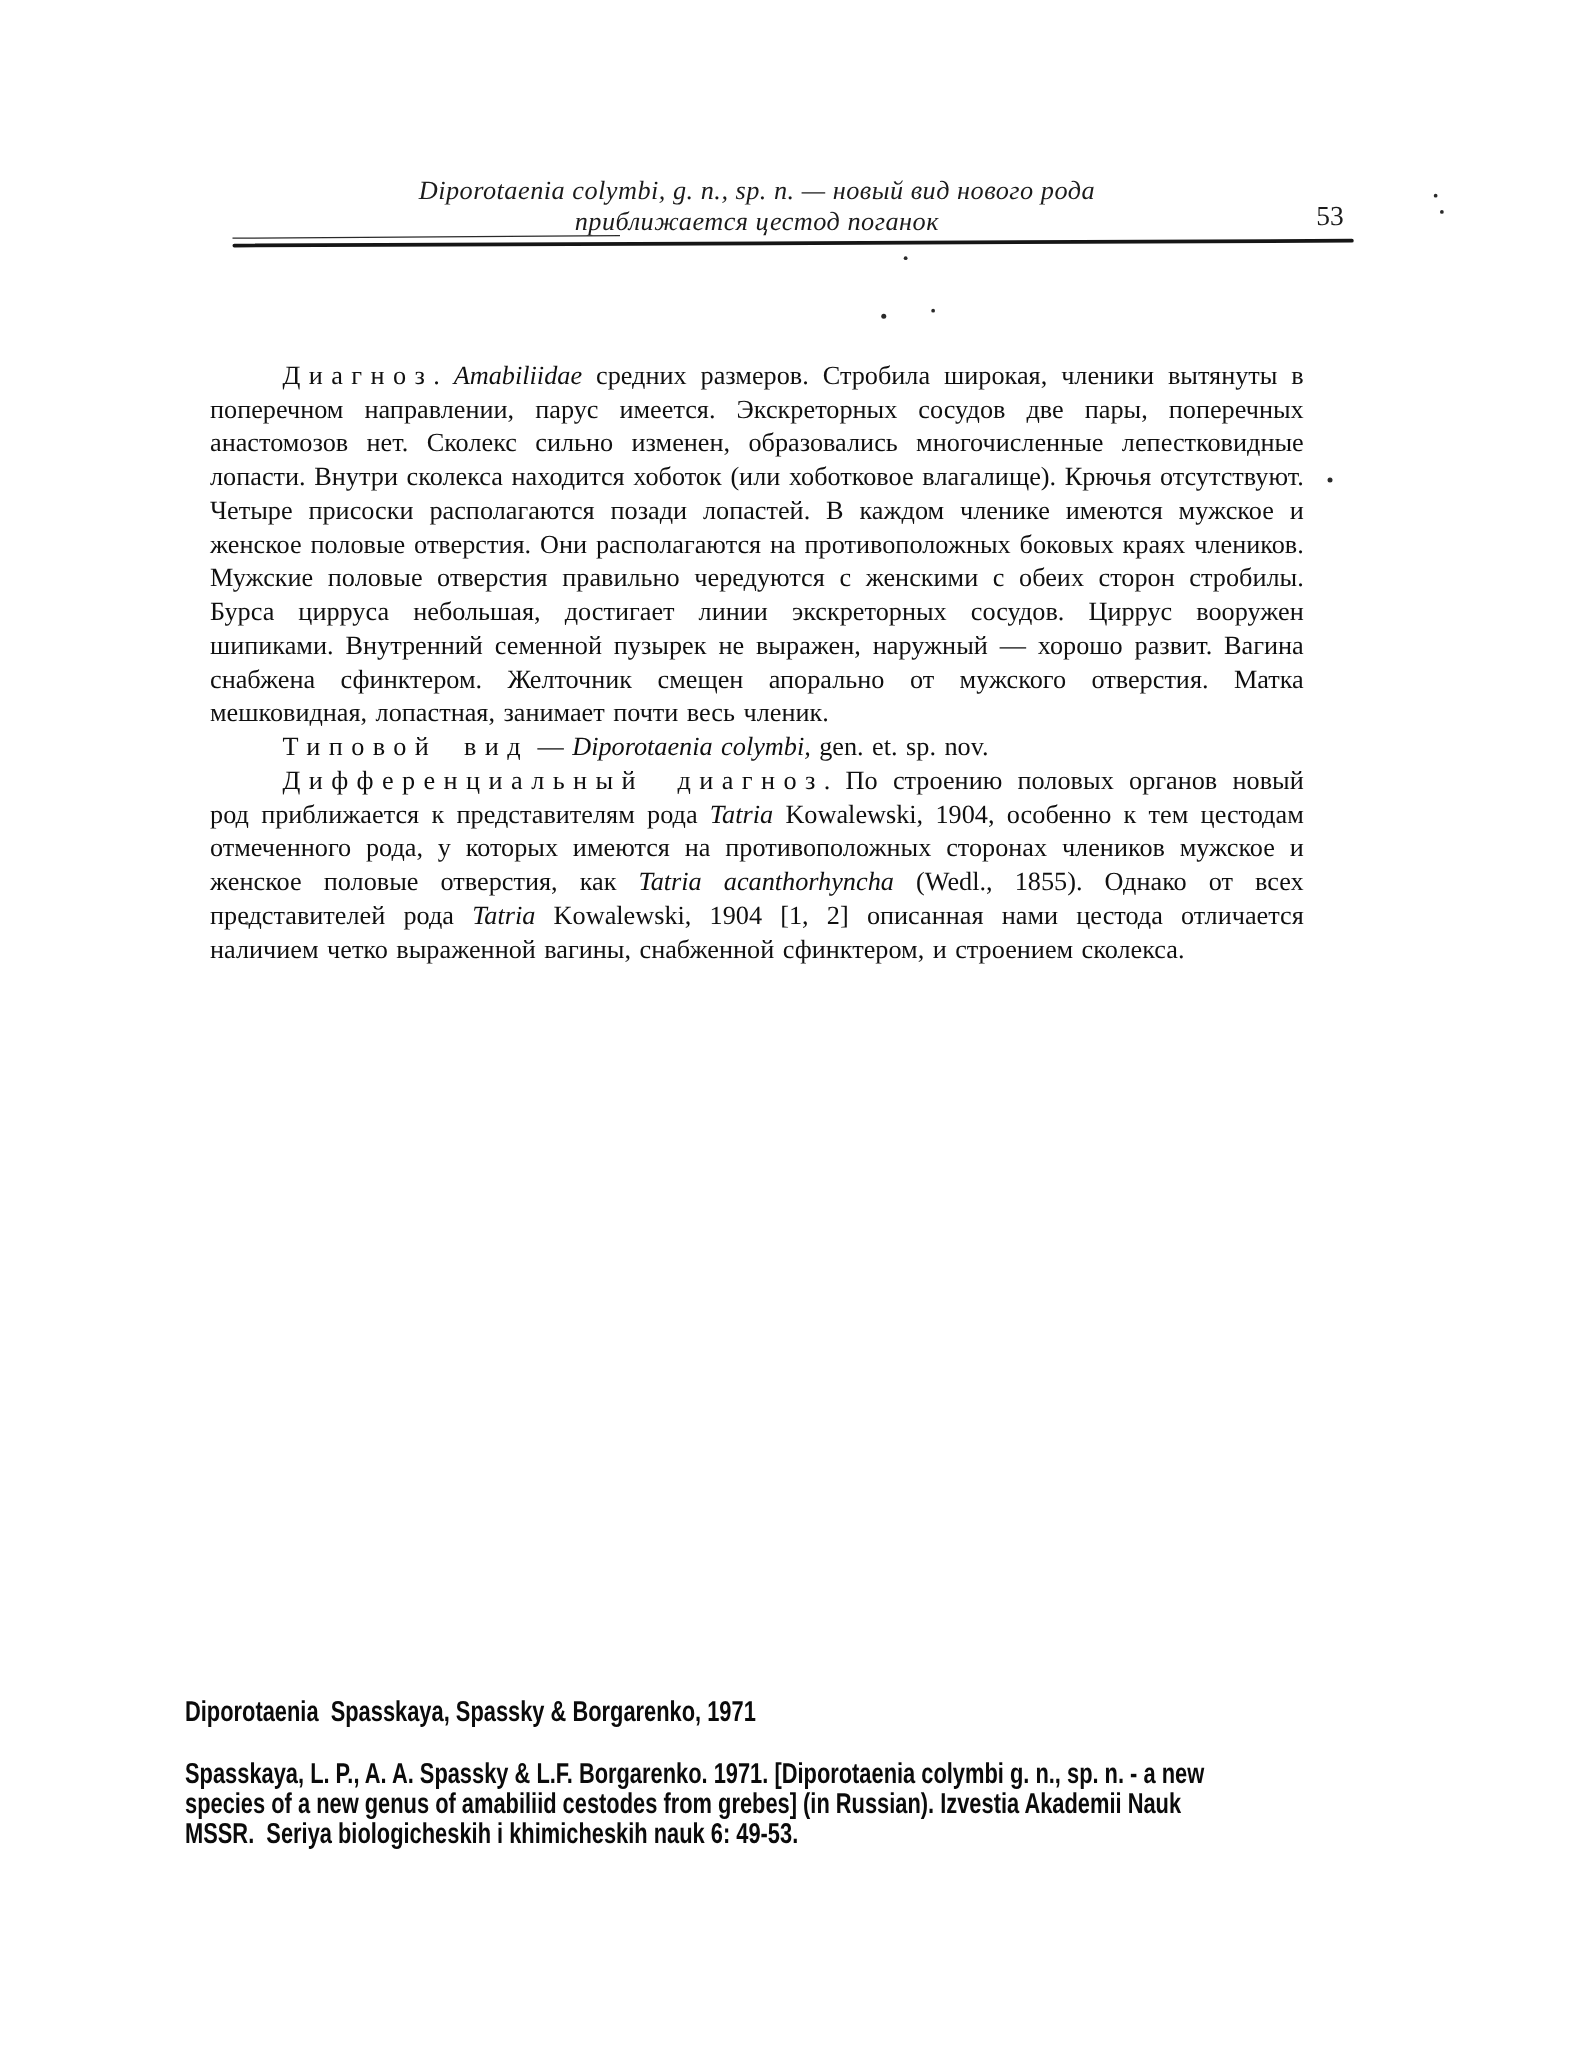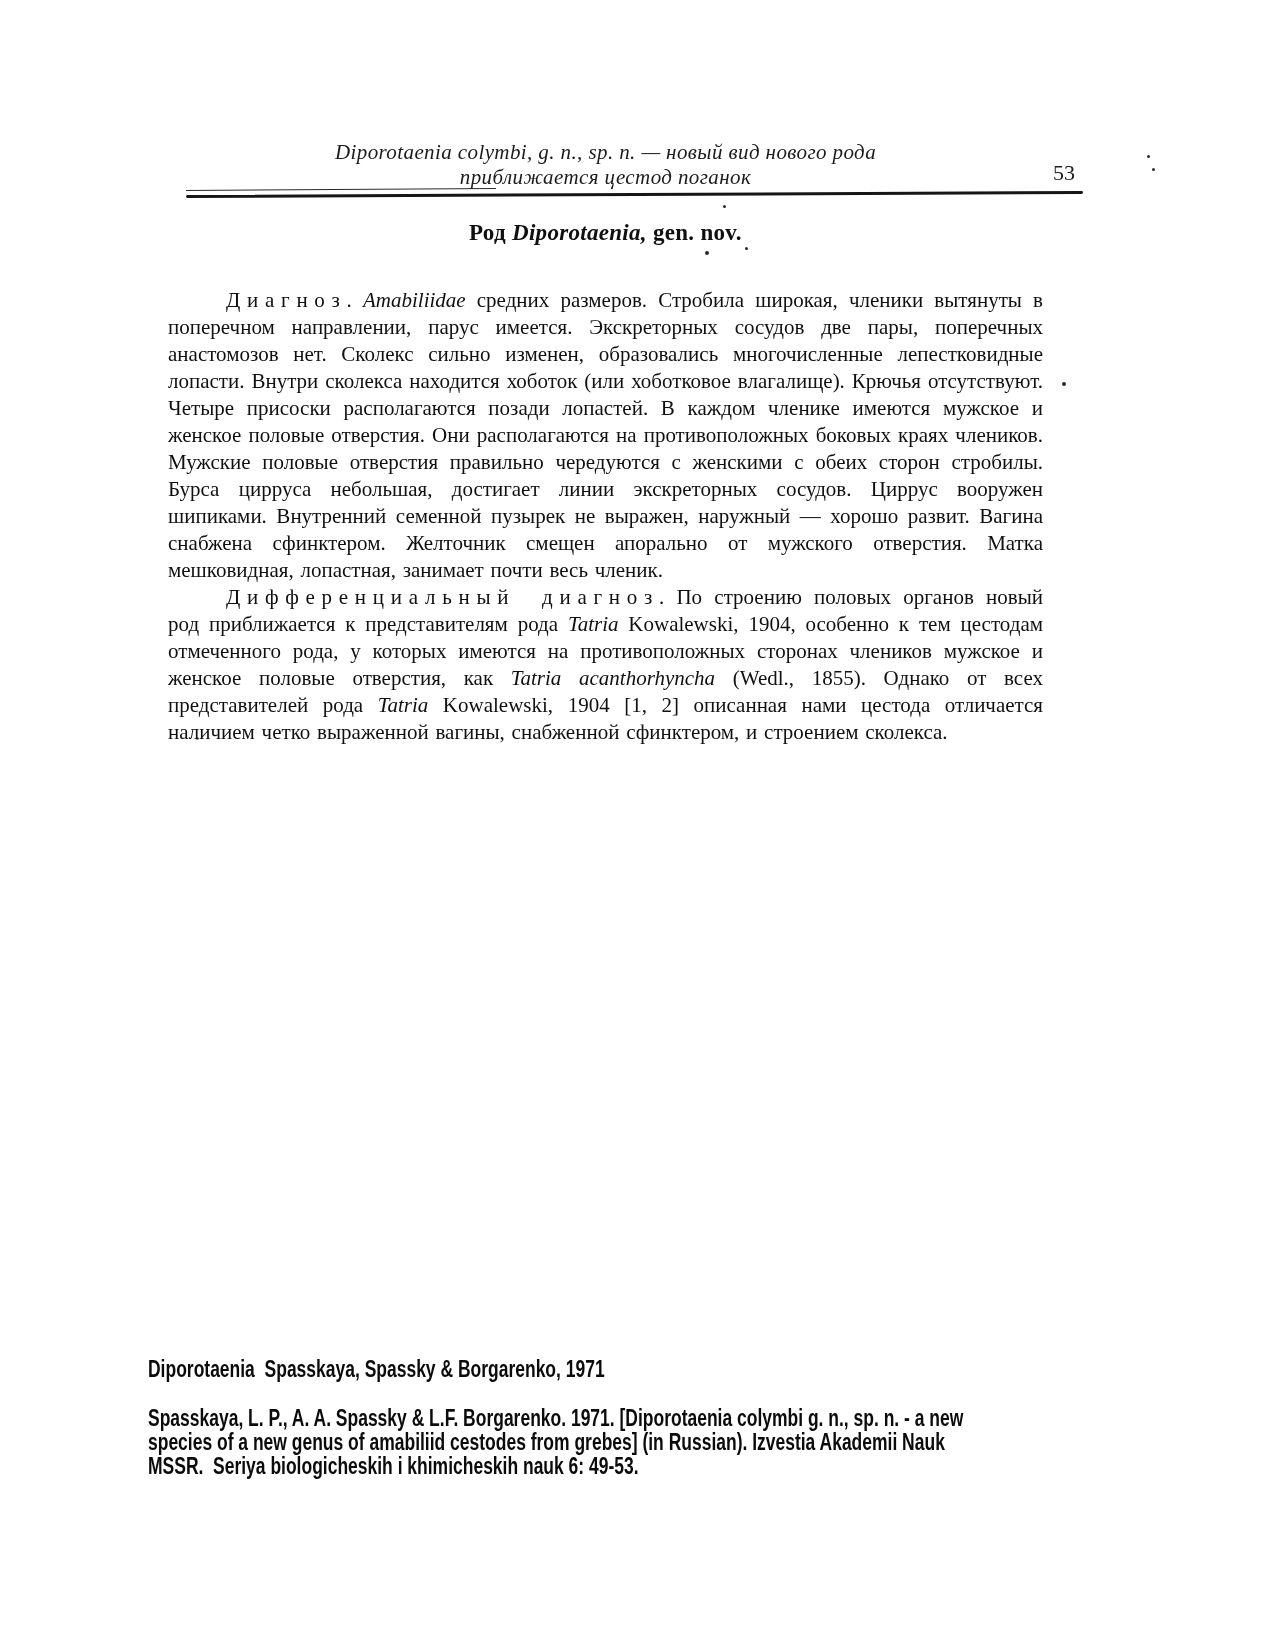--- a/index.html
+++ b/index.html
@@ -103,24 +103,24 @@
 
 <div id="page">
 
   <div class="hdr hdr1">Diporotaenia colymbi, g. n., sp. n. — новый вид нового рода</div>
   <div class="hdr hdr2">приближается цестод поганок</div>
   <div class="pagenum">53</div>
 
   <div class="rule-echo"></div>
   <div class="rule"></div>
 
-  <div class="title"><span>Род</span> <span class="it">Diporotaenia,</span> <span>gen. nov.</span></div>
 
   <div class="body-text">
     <p><span class="term">Диагноз</span><span>. </span><span class="it">Amabiliidae</span><span> средних размеров. Стробила широкая, членики вытянуты в поперечном направлении, парус имеется. Экскреторных сосудов две пары, поперечных анастомозов нет. Сколекс сильно изменен, образовались многочисленные лепестковидные лопасти. Внутри сколекса находится хоботок (или хоботковое влагалище). Крючья отсутствуют. Четыре присоски располагаются позади лопастей. В каждом членике имеются мужское и женское половые отверстия. Они располагаются на противоположных боковых краях члеников. Мужские половые отверстия правильно чередуются с женскими с обеих сторон стробилы. Бурса цирруса небольшая, достигает линии экскреторных сосудов. Циррус вооружен шипиками. Внутренний семенной пузырек не выражен, наружный — хорошо развит. Вагина снабжена сфинктером. Желточник смещен апорально от мужского отверстия. Матка мешковидная, лопастная, занимает почти весь членик.</span></p>
+    <p><span class="term">Типовой вид</span><span> — </span><span class="it">Diporotaenia colymbi,</span><span> gen. et. sp. nov.</span></p>
     <p><span class="term">Дифференциальный диагноз</span><span>. По строению половых органов новый род приближается к представителям рода </span><span class="it">Tatria</span><span> Kowalewski, 1904, особенно к тем цестодам отмеченного рода, у которых имеются на противоположных сторонах члеников мужское и женское половые отверстия, как </span><span class="it">Tatria acanthorhyncha</span><span> (Wedl., 1855). Однако от всех представителей рода </span><span class="it">Tatria</span><span> Kowalewski, 1904 [1, 2] описанная нами цестода отличается наличием четко выраженной вагины, снабженной сфинктером, и строением сколекса.</span></p>
   </div>
 
   <div class="footer-syn">Diporotaenia  Spasskaya, Spassky &amp; Borgarenko, 1971</div>
 
   <div class="footer-cit">
     <div>Spasskaya, L. P., A. A. Spassky &amp; L.F. Borgarenko. 1971. [Diporotaenia colymbi g. n., sp. n. - a new</div>
     <div>species of a new genus of amabiliid cestodes from grebes] (in Russian). Izvestia Akademii Nauk</div>
     <div>MSSR.  Seriya biologicheskih i khimicheskih nauk 6: 49-53.</div>
   </div>

